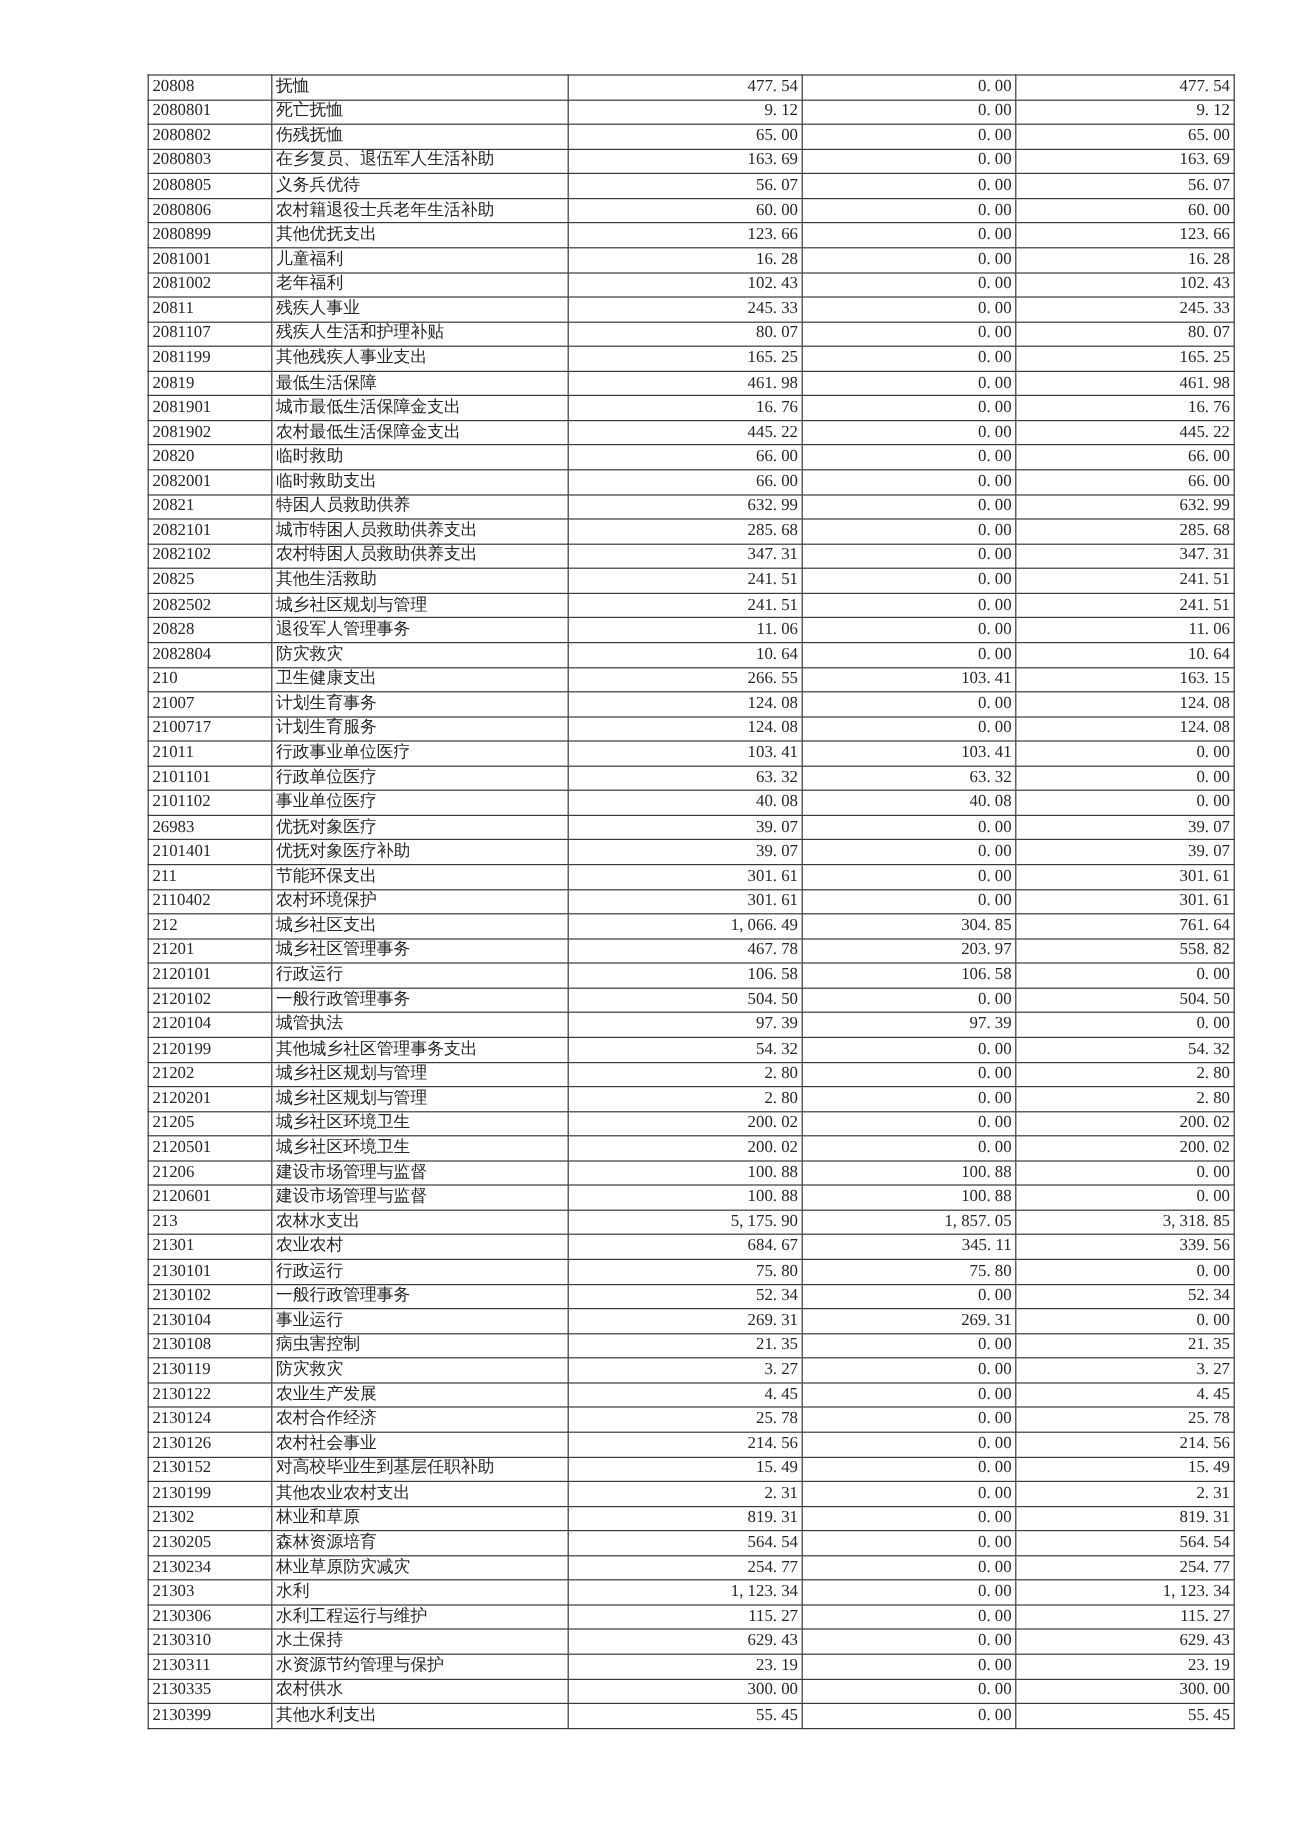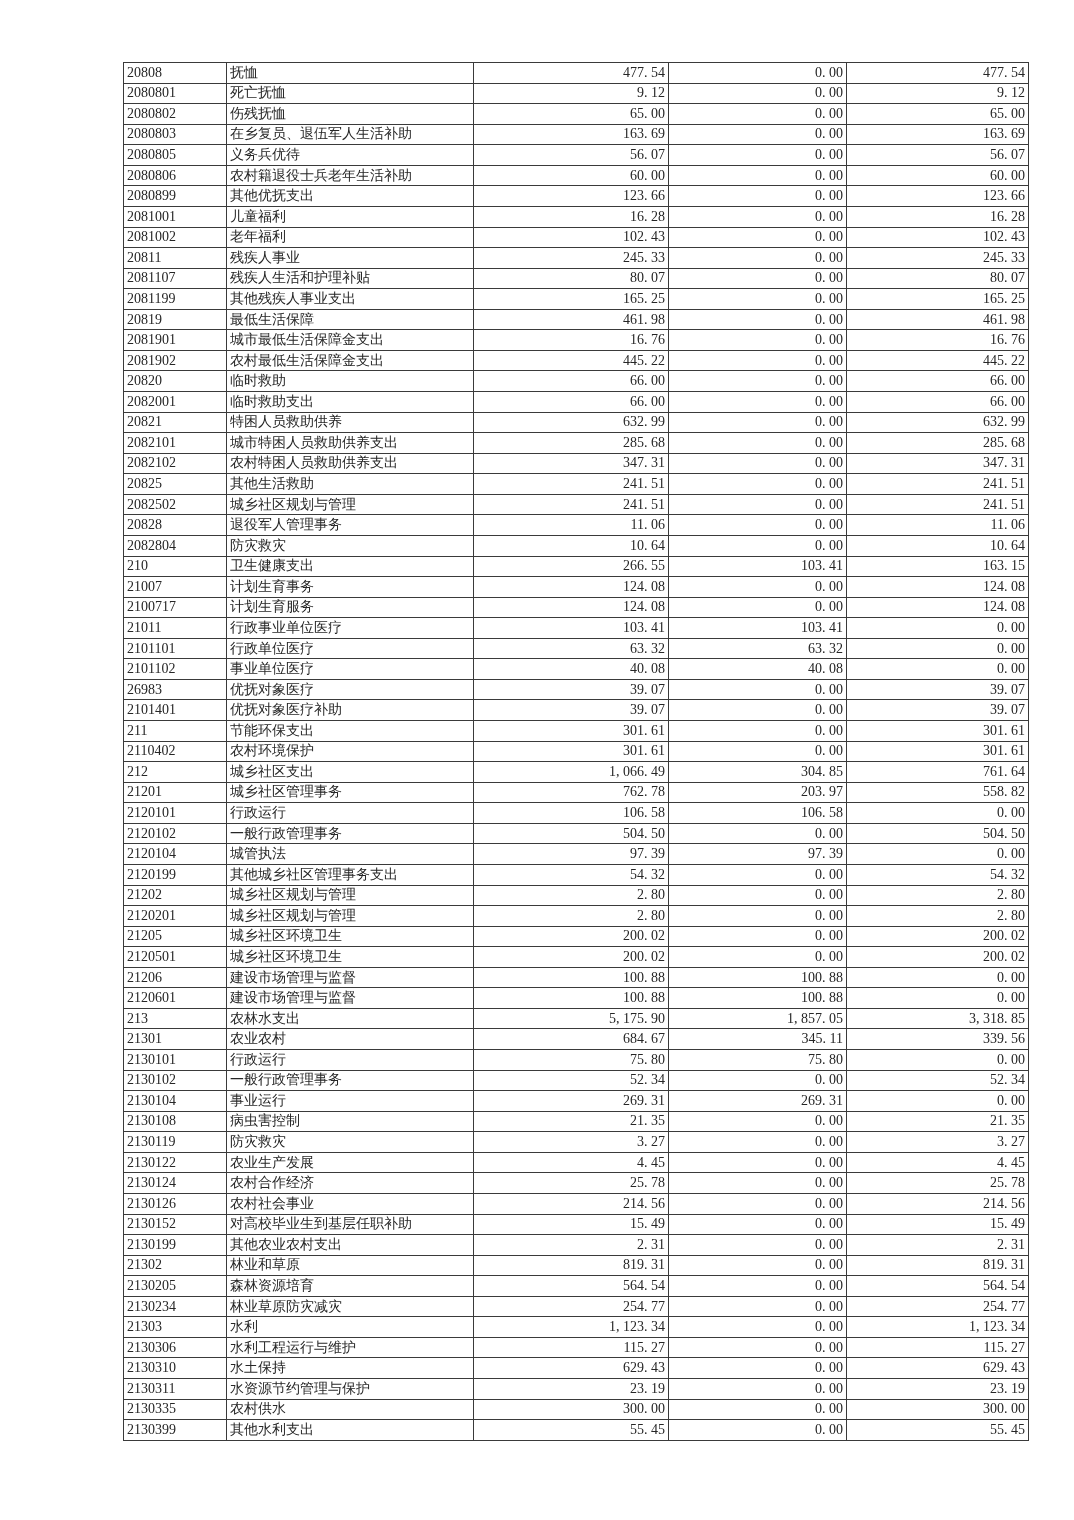--- a/index.html
+++ b/index.html
@@ -302,21 +302,21 @@
           <tr>
             <td class="txt">212</td>
             <td class="txt">城乡社区支出</td>
             <td class="num">1, 066. 49</td>
             <td class="num">304. 85</td>
             <td class="num">761. 64</td>
           </tr>
           <tr>
             <td class="txt">21201</td>
             <td class="txt">城乡社区管理事务</td>
-            <td class="num">762. 78</td>
+            <td class="num">467. 78</td>
             <td class="num">203. 97</td>
             <td class="num">558. 82</td>
           </tr>
           <tr>
             <td class="txt">2120101</td>
             <td class="txt">行政运行</td>
             <td class="num">106. 58</td>
             <td class="num">106. 58</td>
             <td class="num">0. 00</td>
           </tr>

